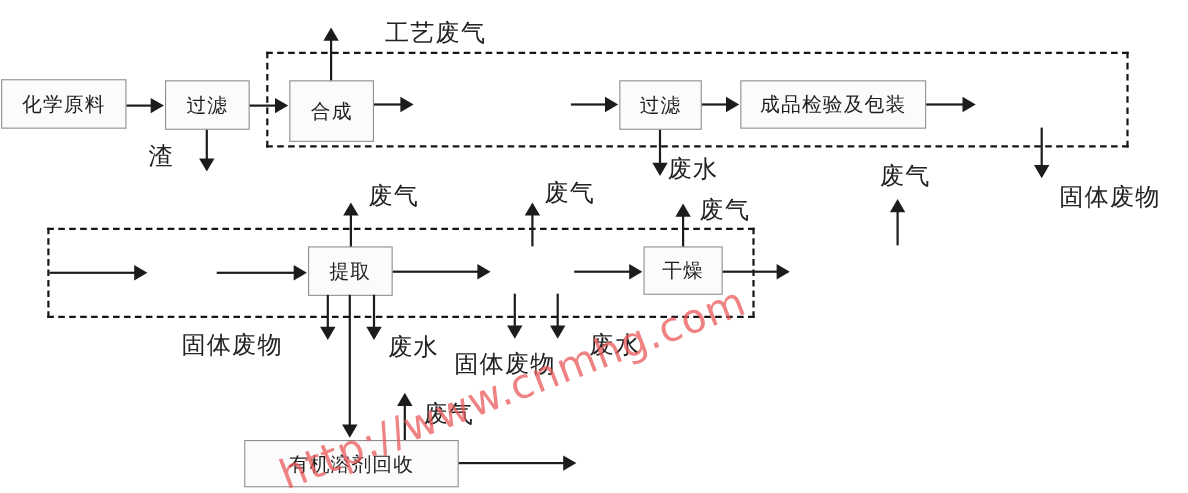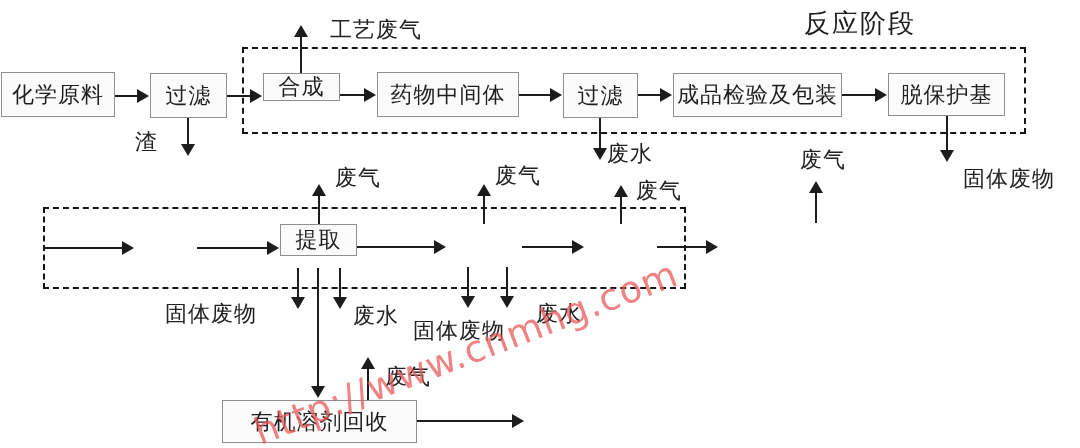--- a/index.html
+++ b/index.html
@@ -4,21 +4,21 @@
 <style>
   html,body{margin:0;padding:0;background:#ffffff;}
   .canvas{
     position:relative;width:1080px;height:448px;background:#ffffff;overflow:hidden;
     font-family:"Liberation Sans","DejaVu Sans",sans-serif;color:#1d1d1d;
   }
   .node{
     position:absolute;box-sizing:border-box;
     background:#fbfbfb;border:1.5px solid #8f8f8f;
     display:flex;align-items:center;justify-content:center;
-    font-size:22px;letter-spacing:1px;white-space:nowrap;color:#1d1d1d;
+    font-size:18px;letter-spacing:1px;white-space:nowrap;color:#1d1d1d;
   }
   .stage-box{
     position:absolute;box-sizing:border-box;border:2.5px dashed #161616;background:transparent;
   }
   .stage-title{
     position:absolute;font-size:26px;letter-spacing:2px;color:#1d1d1d;white-space:nowrap;
   }
   .lbl{
     position:absolute;font-size:22px;letter-spacing:1px;color:#222;white-space:nowrap;
   }
@@ -36,33 +36,31 @@
   }
 </style>
 </head>
 <body>
 
 <div class="canvas">
 
   <div class="stage-box" style="left:242px;top:47px;width:784px;height:87px;"></div>
   <div class="stage-box" style="left:43px;top:207px;width:643px;height:82px;"></div>
 
-  <div class="stage-title" style="left:804px;top:6px;">反应阶段</div>
 
   <div class="node" style="left:1px;top:72px;width:114px;height:45px;">化学原料</div>
   <div class="node" style="left:150px;top:73px;width:77px;height:45px;">过滤</div>
-  <div class="node" style="left:263px;top:73px;width:77px;height:28px;">合成</div>
-  <div class="node" style="left:377px;top:72px;width:142px;height:45px;">药物中间体</div>
+  <div class="node" style="left:263px;top:73px;width:77px;height:56px;">合成</div>
   <div class="node" style="left:563px;top:73px;width:75px;height:45px;">过滤</div>
   <div class="node" style="left:673px;top:73px;width:169px;height:44px;">成品检验及包装</div>
-  <div class="node" style="left:888px;top:73px;width:117px;height:43px;">脱保护基</div>
-  <div class="node" style="left:280px;top:224px;width:77px;height:32px;">提取</div>
+  <div class="node" style="left:280px;top:224px;width:77px;height:45px;">提取</div>
+  <div class="node" style="left:585px;top:224px;width:72px;height:44px;">干燥</div>
   <div class="node" style="left:222px;top:400px;width:195px;height:43px;">有机溶剂回收</div>
 
-  <div class="lbl" style="left:330px;top:15px;">工艺废气</div>
+  <div class="lbl" style="left:350px;top:15px;">工艺废气</div>
   <div class="lbl" style="left:135px;top:127px;">渣</div>
   <div class="lbl" style="left:607px;top:139px;">废水</div>
   <div class="lbl" style="left:800px;top:145px;">废气</div>
   <div class="lbl" style="left:963px;top:164px;">固体废物</div>
   <div class="lbl" style="left:335px;top:163px;">废气</div>
   <div class="lbl" style="left:495px;top:161px;">废气</div>
   <div class="lbl" style="left:636px;top:176px;">废气</div>
   <div class="lbl" style="left:165px;top:299px;">固体废物</div>
   <div class="lbl" style="left:353px;top:301px;">废水</div>
   <div class="lbl" style="left:413px;top:316px;">固体废物</div>

